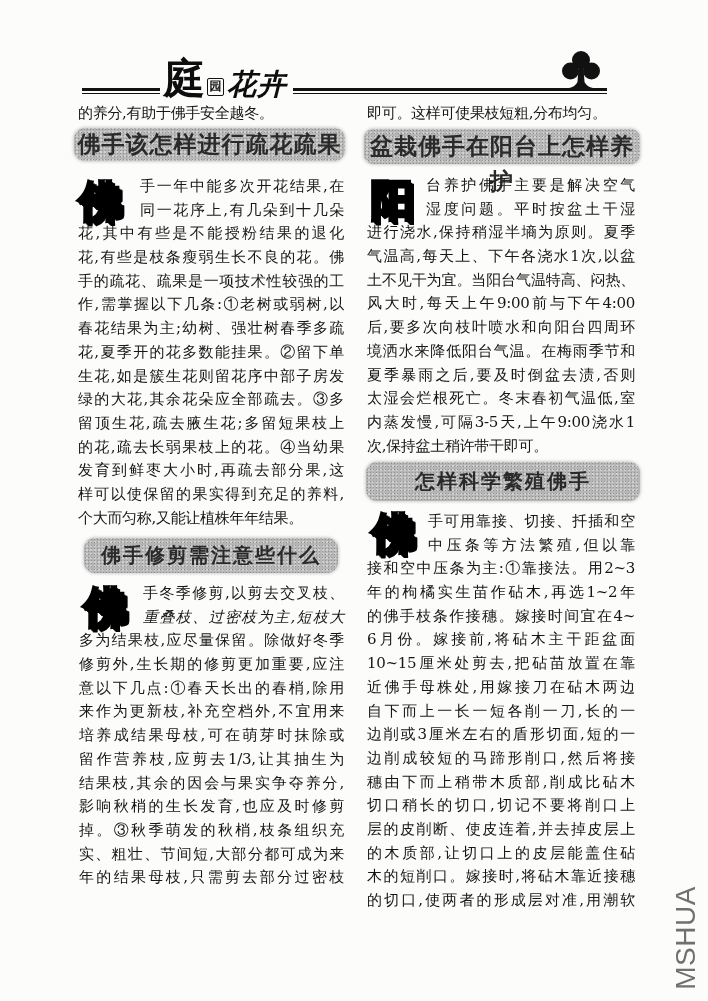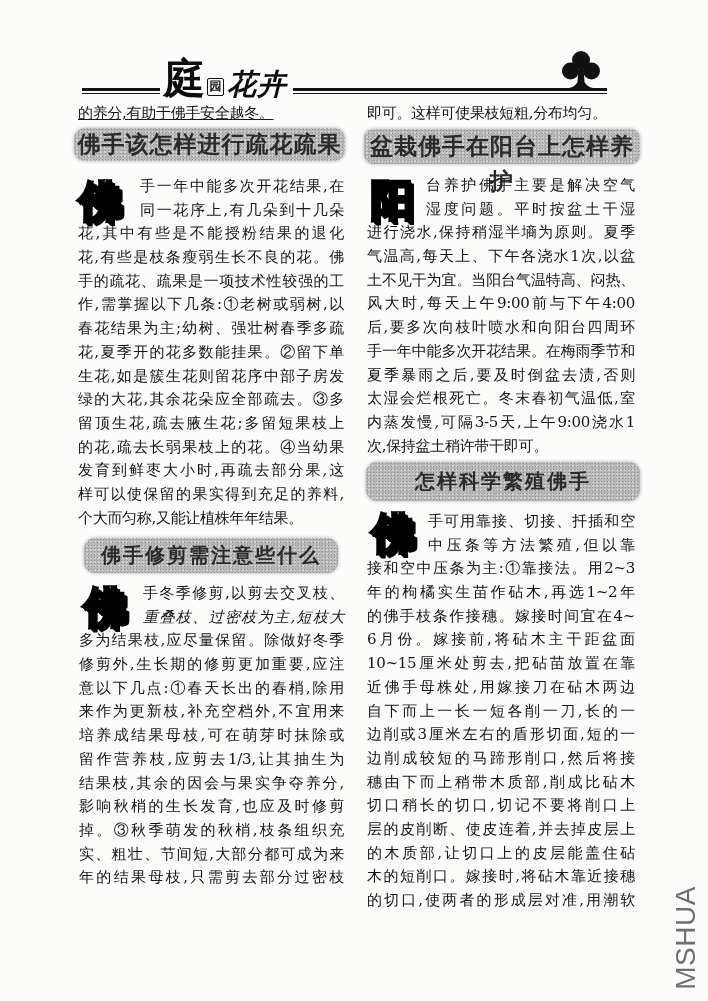--- a/index.html
+++ b/index.html
@@ -67,21 +67,21 @@
   <span class="rest">花卉</span>
 </div>
 <div class="rule" style="left:293px; top:88px; width:314px;"></div>
 <svg class="club" viewBox="0 0 40 42">
   <circle cx="20" cy="10" r="9" fill="#111"></circle>
   <circle cx="9.5" cy="21" r="8.5" fill="#111"></circle>
   <circle cx="30.5" cy="21" r="8.5" fill="#111"></circle>
   <path d="M17.5 18 L22.5 18 L23.5 32 Q26 37 32 38 L8 38 Q14 37 16.5 32 Z" fill="#111"></path>
 </svg>
 
-<div class="cont" style="left:78px; top:102px; width:266px;text-decoration:underline;">
+<div class="cont" style="left:78px; top:102px; width:266px;">
   <div class="ln last">的养分,有助于佛手安全越冬。</div>
 </div>
 <div class="cont" style="left:367px; top:102px; width:268px;">
   <div class="ln last">即可。这样可使果枝短粗,分布均匀。</div>
 </div>
 
 <div class="heading" style="left:74px; top:128px; width:271px; height:33px; line-height:33px;">佛手该怎样进行疏花疏果</div>
 <div class="dropcap" style="left:78px; top:179px;">佛</div>
 <div class="article" style="left:78px; top:175px; width:266px;">
   <div class="ln" style="padding-left:62px;">手一年中能多次开花结果,在</div>
@@ -122,21 +122,21 @@
 <div class="heading" style="left:364px; top:129px; width:276px; height:35px; line-height:35px;border-radius:9px;">盆栽佛手在阳台上怎样养护</div>
 <div class="dropcap" style="left:370px; top:178px;">阳</div>
 <div class="article" style="left:367px; top:174px; width:268px;">
   <div class="ln" style="padding-left:59px;">台养护佛手主要是解决空气</div>
   <div class="ln" style="padding-left:59px;">湿度问题。平时按盆土干湿</div>
   <div class="ln">进行浇水,保持稍湿半墒为原则。夏季</div>
   <div class="ln">气温高,每天上、下午各浇水1次,以盆</div>
   <div class="ln">土不见干为宜。当阳台气温特高、闷热、</div>
   <div class="ln">风大时,每天上午9:00前与下午4:00</div>
   <div class="ln">后,要多次向枝叶喷水和向阳台四周环</div>
-  <div class="ln">手一年中能多次开花结果。在梅雨季节和</div>
+  <div class="ln">境洒水来降低阳台气温。在梅雨季节和</div>
   <div class="ln">夏季暴雨之后,要及时倒盆去渍,否则</div>
   <div class="ln">太湿会烂根死亡。冬末春初气温低,室</div>
   <div class="ln">内蒸发慢,可隔3-5天,上午9:00浇水1</div>
   <div class="ln last">次,保持盆土稍许带干即可。</div>
 </div>
 
 <div class="heading wide" style="left:366px; top:462px; width:274px; height:39px; line-height:39px;">怎样科学繁殖佛手</div>
 <div class="dropcap" style="left:371px; top:511px;">佛</div>
 <div class="article" style="left:367px; top:510px; width:268px;">
   <div class="ln" style="padding-left:61px;">手可用靠接、切接、扦插和空</div>

